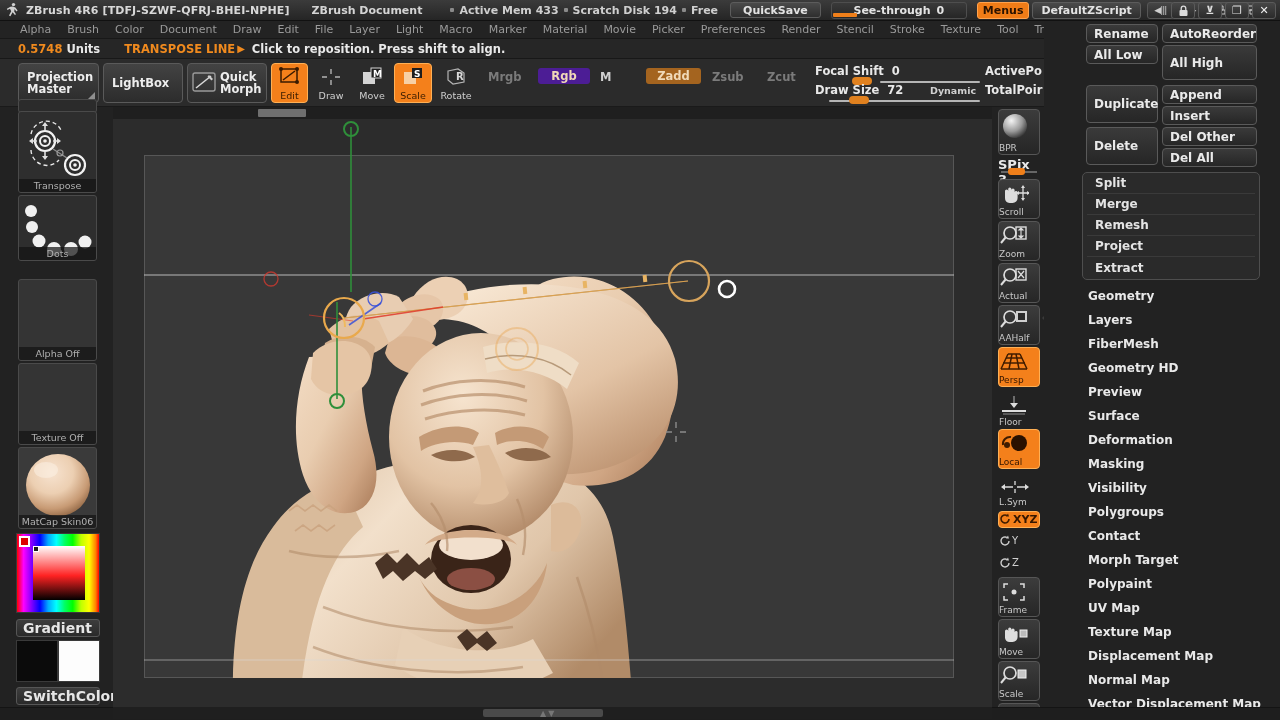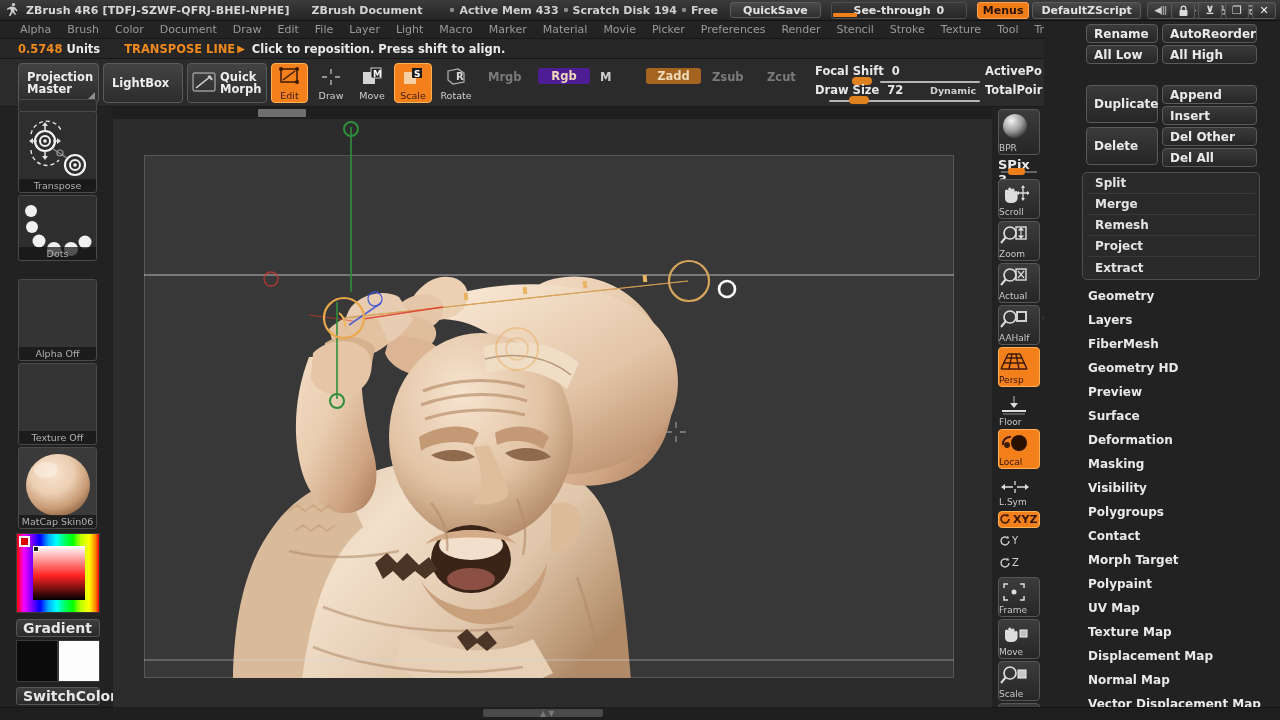--- a/index.html
+++ b/index.html
@@ -868,21 +868,21 @@
     </div>
   </div>
 
   <div style="position:absolute; left:1042px; top:310px; width:8px; height:0; border-top:8px solid transparent; border-bottom:8px solid transparent; border-right:8px solid #3a3a3a;"></div>
 
   <div class="rightpanel">
 
     <div class="pbtn" style="left:42px; top:3px; width:72px; height:19px;">Rename</div>
     <div class="pbtn" style="left:118px; top:3px; width:95px; height:19px;">AutoReorder</div>
     <div class="pbtn" style="left:42px; top:24px; width:72px; height:19px;">All Low</div>
-    <div class="pbtn" style="left:118px; top:24px; width:95px; height:19px;">All High</div>
+    <div class="pbtn" style="left:118px; top:24px; width:95px; height:35px;">All High</div>
 
     <div class="pbtn" style="left:42px; top:64px; width:72px; height:38px;">Duplicate</div>
     <div class="pbtn" style="left:118px; top:64px; width:95px; height:19px;">Append</div>
     <div class="pbtn" style="left:118px; top:85px; width:95px; height:19px;">Insert</div>
 
     <div class="pbtn" style="left:42px; top:106px; width:72px; height:38px;">Delete</div>
     <div class="pbtn" style="left:118px; top:106px; width:95px; height:19px;">Del Other</div>
     <div class="pbtn" style="left:118px; top:127px; width:95px; height:19px;">Del All</div>
 
     <div class="subgroup" style="left:38px; top:151px; width:178px; height:108px;">

